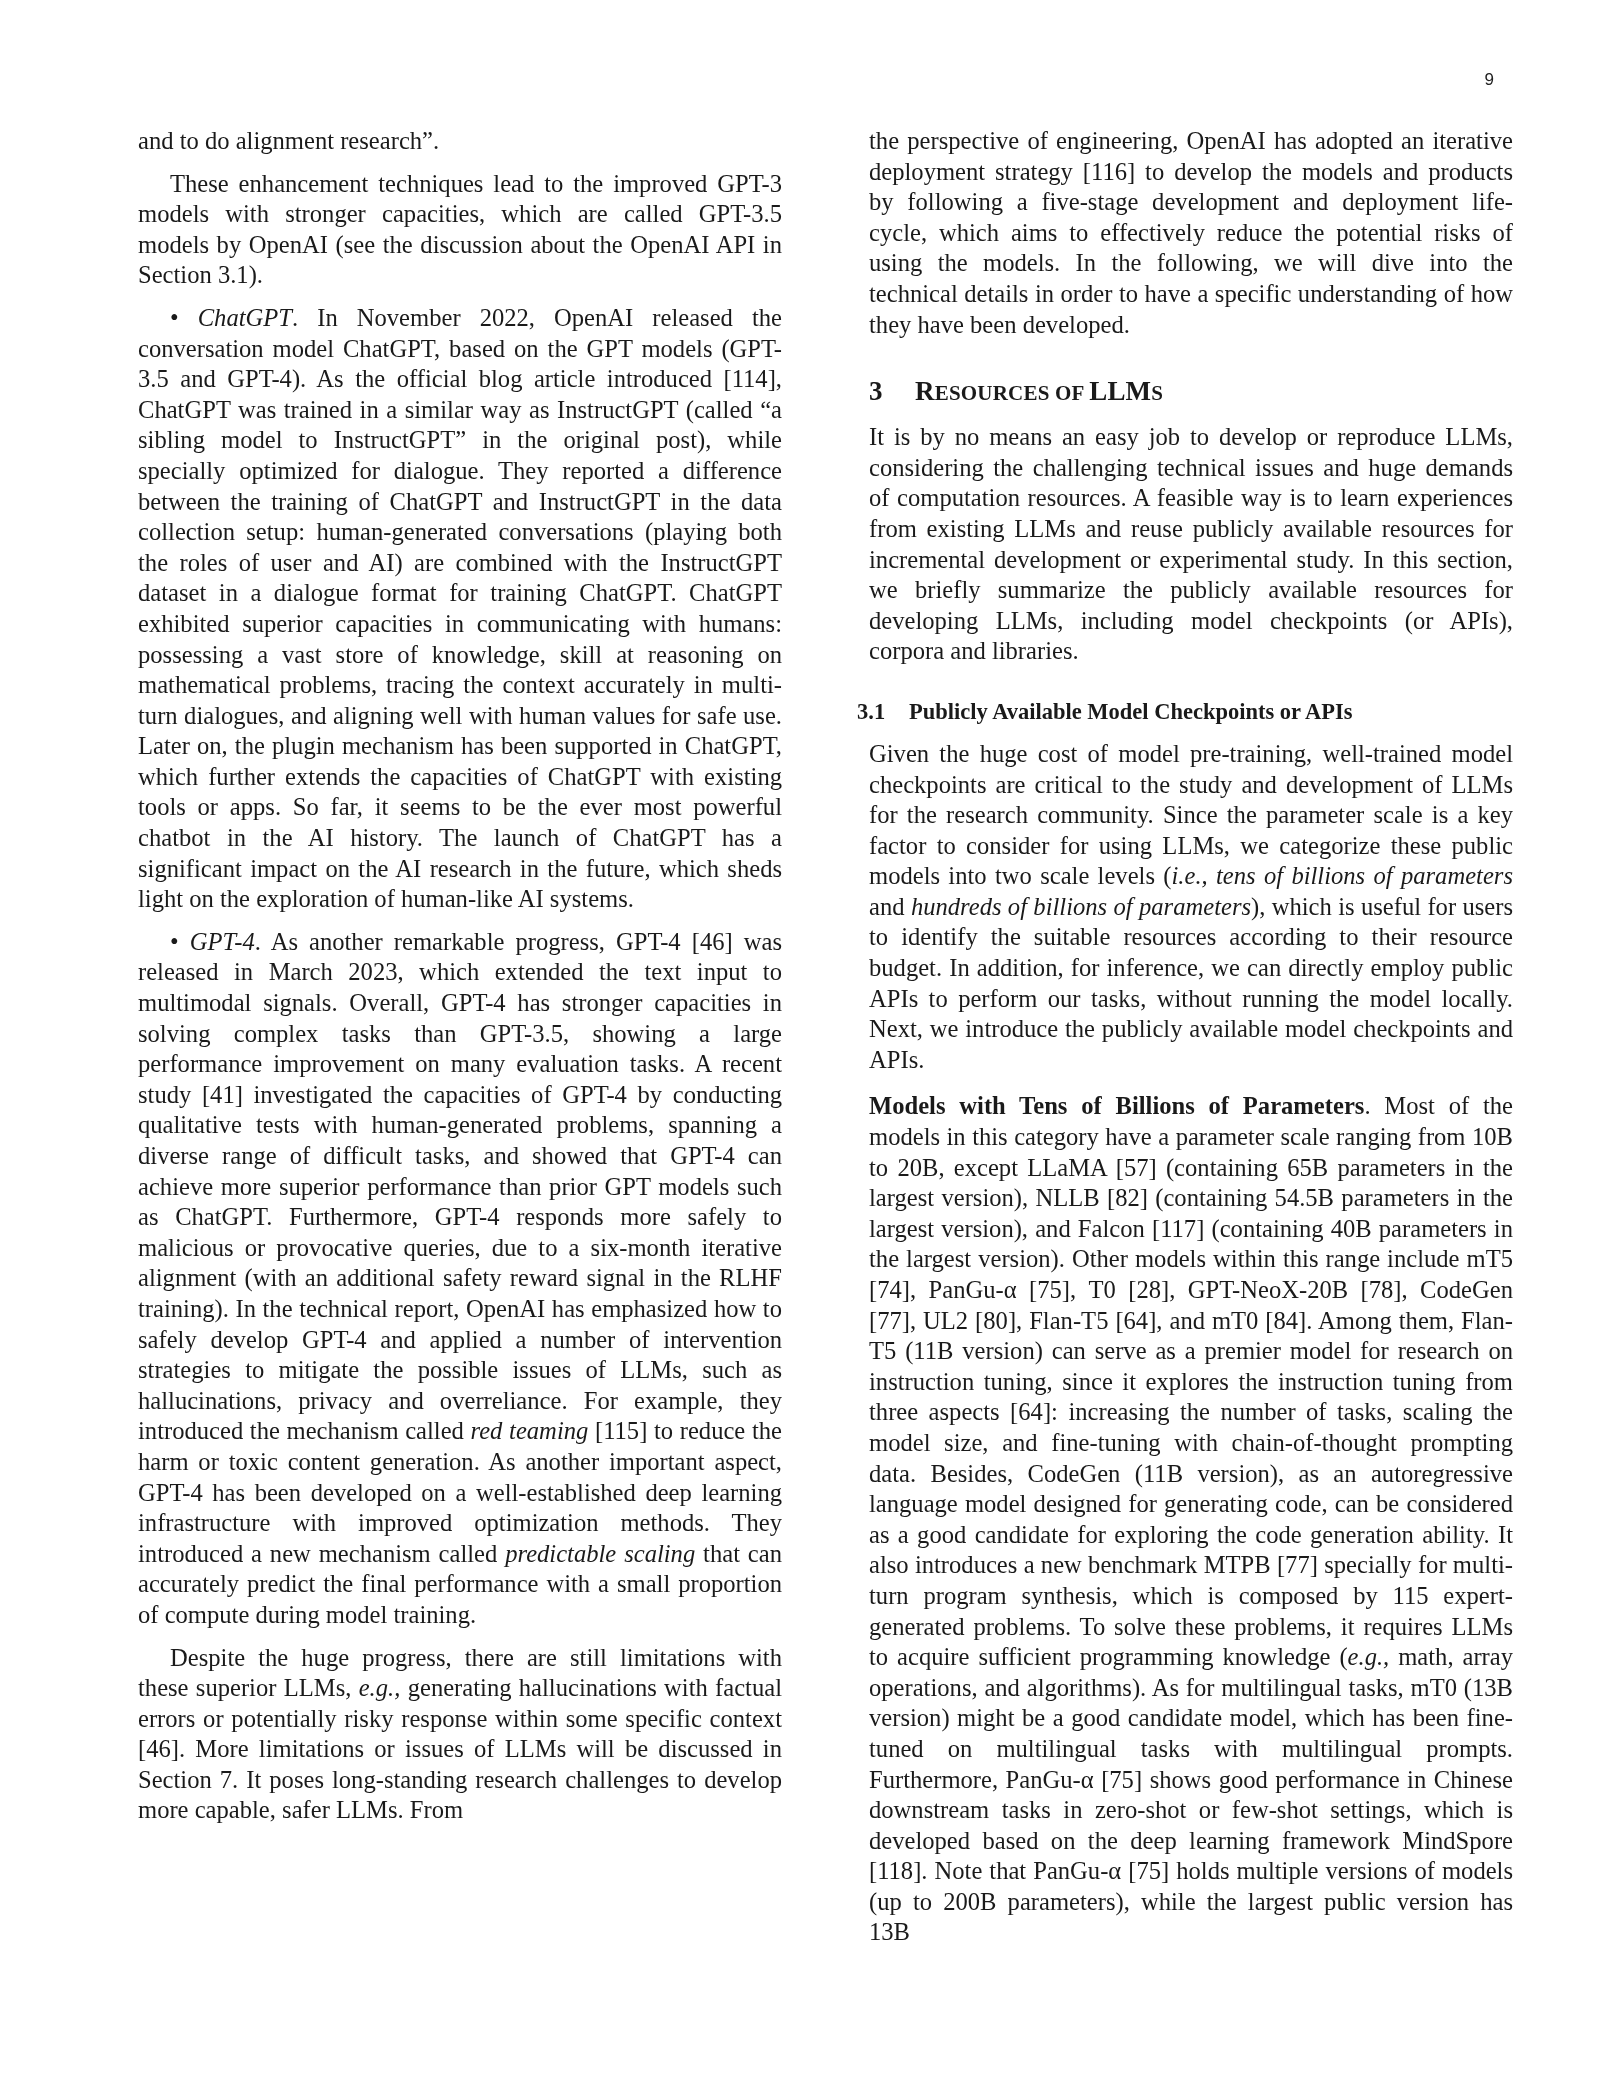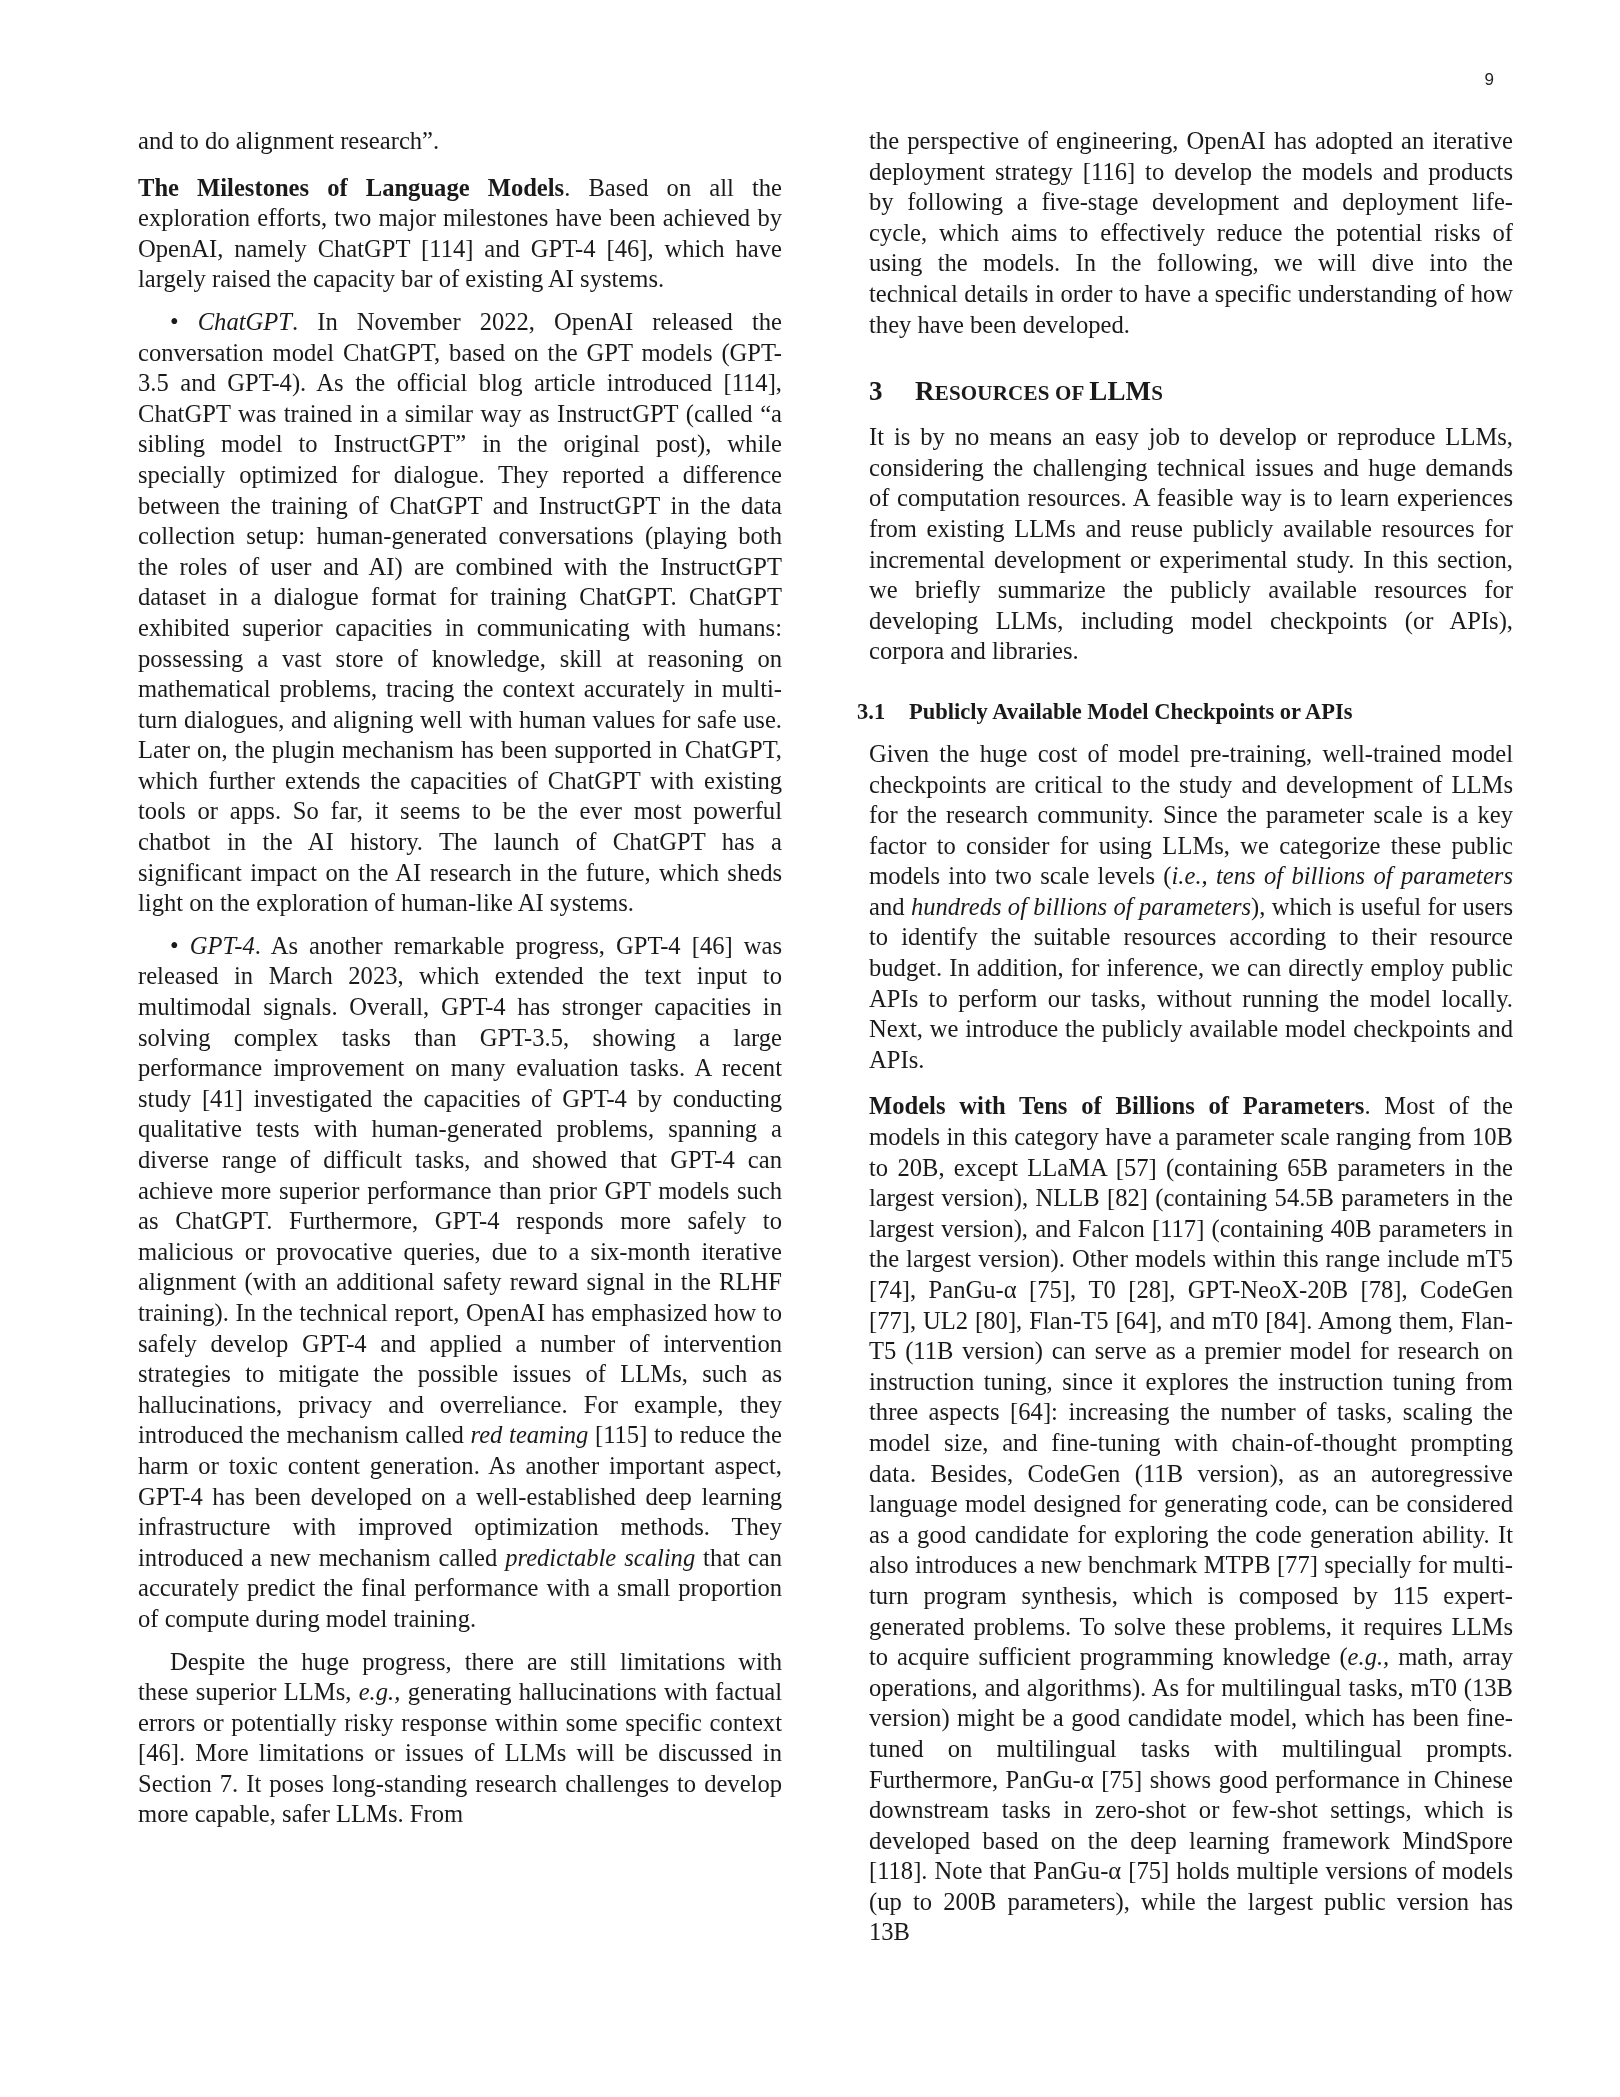--- a/index.html
+++ b/index.html
@@ -25,22 +25,22 @@
     margin: 30px 0 6px 0; line-height: 30px; text-align: left; }
   .subsec-title .num { display: inline-block; width: 52px; }
 </style>
 </head>
 <body>
 
 <div class="page-number">9</div>
 
 <div class="col col-left">
   <p>and to do alignment research”.</p>
+  <p class="indent">These enhancement techniques lead to the improved GPT-3 models with stronger capacities, which are called GPT-3.5 models by OpenAI (see the discussion about the OpenAI API in Section 3.1).</p>
 
-  <p class="gap"><span class="runin">The Milestones of Language Models</span><span>. Based on all the exploration efforts, two major milestones have been achieved by OpenAI, namely ChatGPT [114] and GPT-4 [46], which have largely raised the capacity bar of existing AI systems.</span></p>
 
   <p class="indent"><span>•</span> <em>ChatGPT</em><span>. In November 2022, OpenAI released the conversation model ChatGPT, based on the GPT models (GPT-3.5 and GPT-4). As the official blog article intro­duced [114], ChatGPT was trained in a similar way as InstructGPT (called “a sibling model to InstructGPT” in the original post), while specially optimized for dialogue. They reported a difference between the training of ChatGPT and InstructGPT in the data collection setup: human-generated conversations (playing both the roles of user and AI) are combined with the InstructGPT dataset in a dialogue format for training ChatGPT. ChatGPT exhibited superior capaci­ties in communicating with humans: possessing a vast store of knowledge, skill at reasoning on mathematical problems, tracing the context accurately in multi-turn dialogues, and aligning well with human values for safe use. Later on, the plugin mechanism has been supported in ChatGPT, which further extends the capacities of ChatGPT with existing tools or apps. So far, it seems to be the ever most powerful chatbot in the AI history. The launch of ChatGPT has a significant impact on the AI research in the future, which sheds light on the exploration of human-like AI systems.</span></p>
 
   <p class="indent"><span>•</span> <em>GPT-4</em><span>. As another remarkable progress, GPT-4 [46] was released in March 2023, which extended the text input to multimodal signals. Overall, GPT-4 has stronger capacities in solving complex tasks than GPT-3.5, showing a large performance improvement on many evaluation tasks. A re­cent study [41] investigated the capacities of GPT-4 by con­ducting qualitative tests with human-generated problems, spanning a diverse range of difficult tasks, and showed that GPT-4 can achieve more superior performance than prior GPT models such as ChatGPT. Furthermore, GPT-4 responds more safely to malicious or provocative queries, due to a six-month iterative alignment (with an additional safety reward signal in the RLHF training). In the technical report, OpenAI has emphasized how to safely develop GPT-4 and applied a number of intervention strategies to mitigate the possible issues of LLMs, such as hallucinations, privacy and overreliance. For example, they introduced the mechanism called </span><em>red teaming</em><span> [115] to reduce the harm or toxic content generation. As another important aspect, GPT-4 has been developed on a well-established deep learning infrastructure with improved optimization methods. They introduced a new mechanism called </span><em>predictable scaling</em><span> that can accurately predict the final performance with a small proportion of compute during model training.</span></p>
 
   <p class="indent"><span>Despite the huge progress, there are still limitations with these superior LLMs, </span><em>e.g.,</em><span> generating hallucinations with factual errors or potentially risky response within some specific context [46]. More limitations or issues of LLMs will be discussed in Section 7. It poses long-standing research challenges to develop more capable, safer LLMs. From</span></p>
 </div>
 
 <div class="col col-right">
   <p>the perspective of engineering, OpenAI has adopted an iterative deployment strategy [116] to develop the models and products by following a five-stage development and deployment life-cycle, which aims to effectively reduce the potential risks of using the models. In the following, we will dive into the technical details in order to have a specific understanding of how they have been developed.</p>

